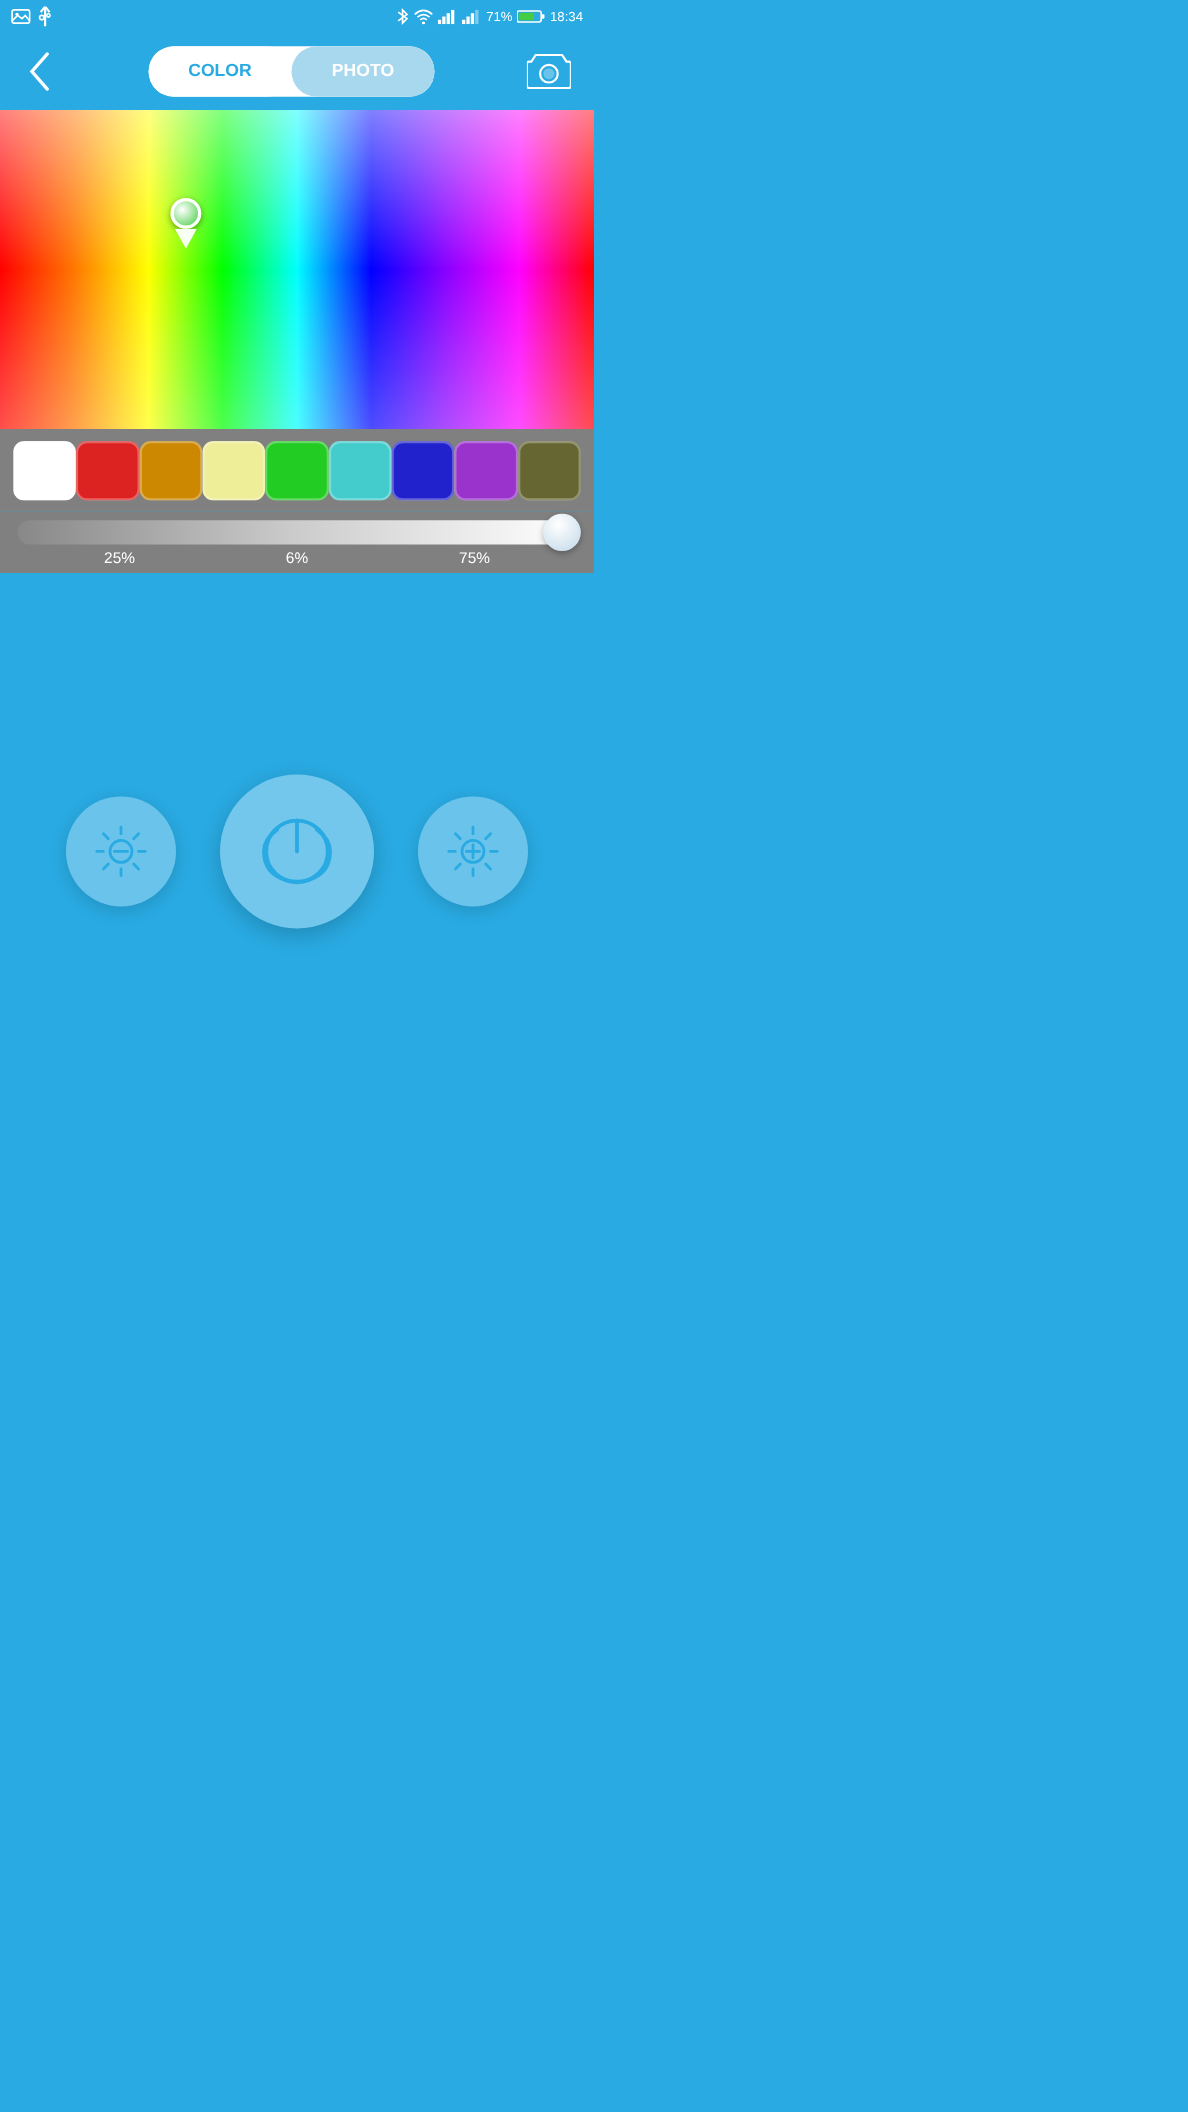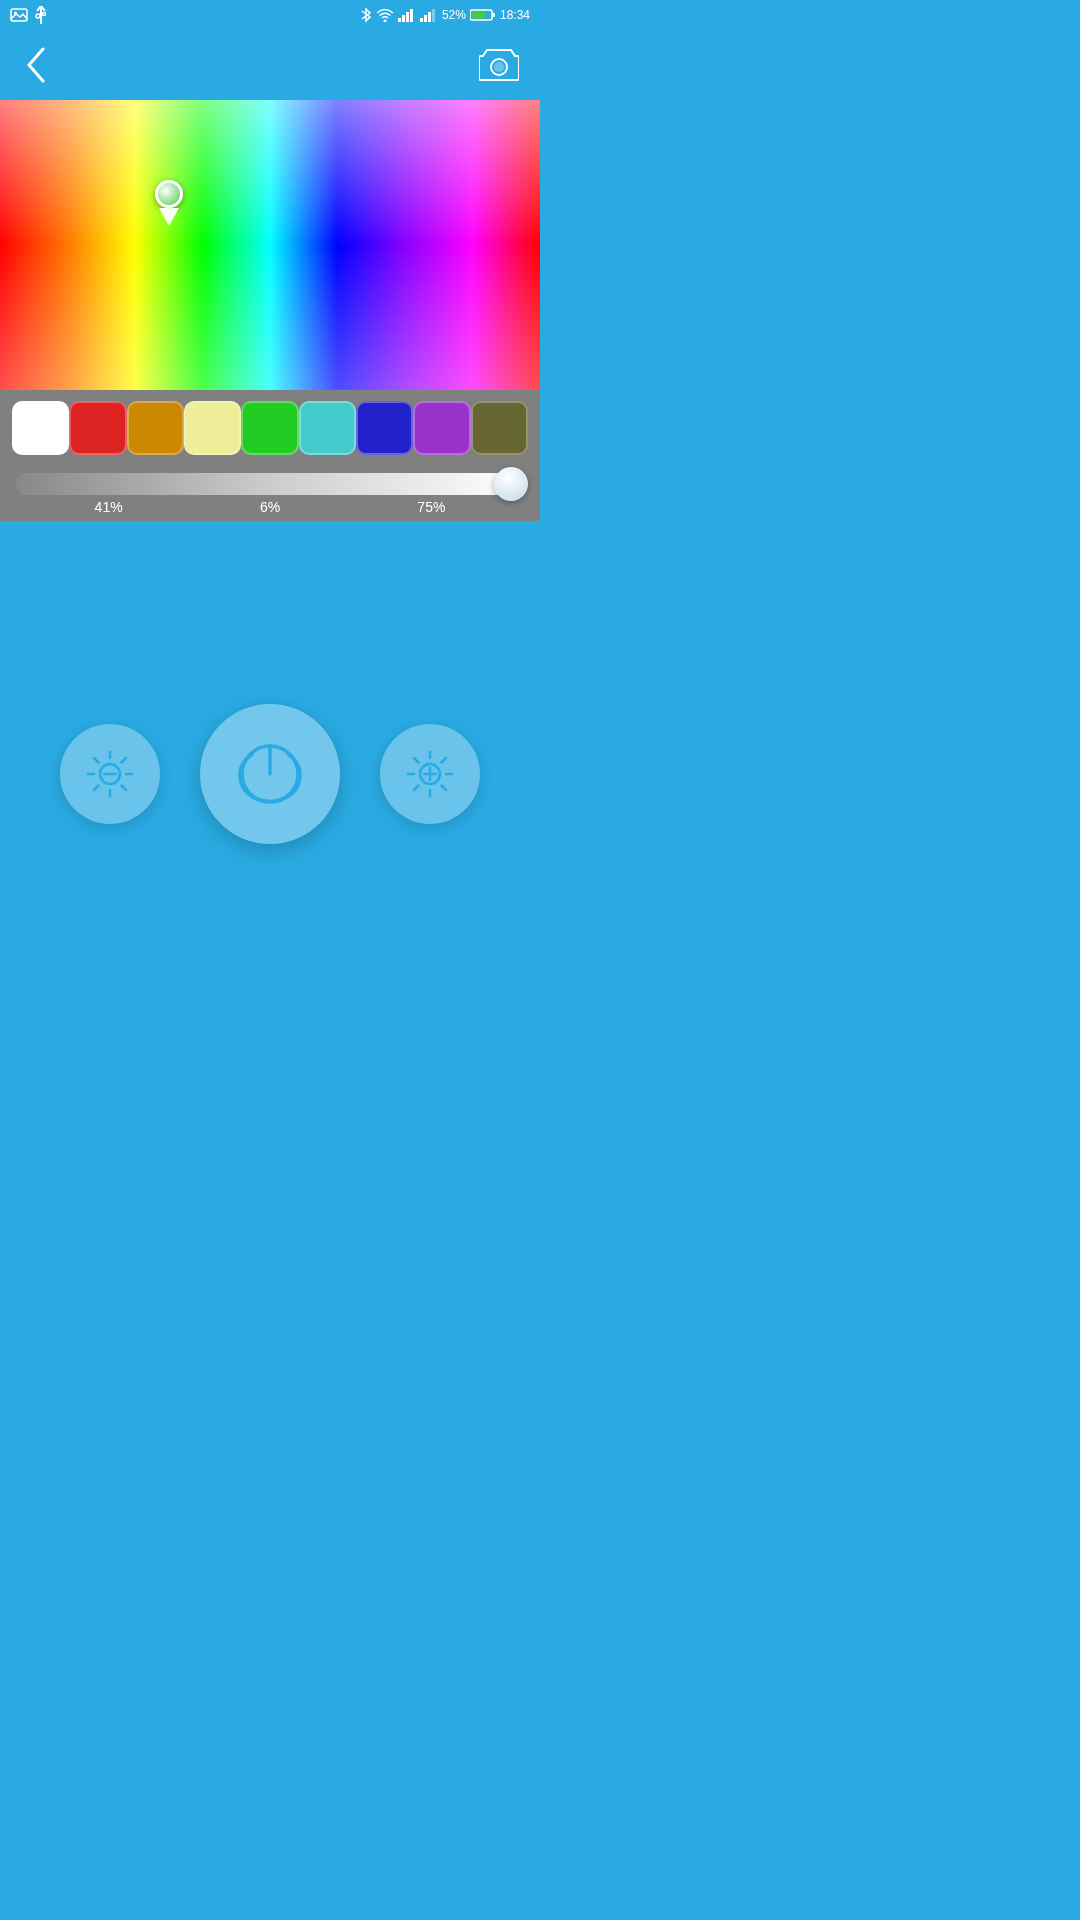--- a/index.html
+++ b/index.html
@@ -256,36 +256,40 @@
       <rect x="4" y="7" width="3" height="7" fill="white"></rect>
       <rect x="8" y="4" width="3" height="10" fill="white"></rect>
       <rect x="12" y="1" width="3" height="13" fill="white"></rect>
     </svg>
     <svg width="18" height="14" viewBox="0 0 18 14">
       <rect x="0" y="10" width="3" height="4" fill="white"></rect>
       <rect x="4" y="7" width="3" height="7" fill="white"></rect>
       <rect x="8" y="4" width="3" height="10" fill="white"></rect>
       <rect x="12" y="1" width="3" height="13" fill="rgba(255,255,255,0.4)"></rect>
     </svg>
-    <span>52%</span>
+    <span>71%</span>
 
     <svg width="26" height="14" viewBox="0 0 26 14">
       <rect x="0" y="2" width="22" height="10" rx="2" fill="none" stroke="white" stroke-width="1.5"></rect>
       <rect x="22" y="5" width="3" height="4" rx="1" fill="white"></rect>
       <rect x="1.5" y="3.5" width="14" height="7" rx="1" fill="#44cc44"></rect>
     </svg>
     <span>18:34</span>
   </div>
 </div>
 
 <div class="header">
   <div class="back-btn">
     <svg width="22" height="36" viewBox="0 0 22 36">
       <polyline points="18,2 4,18 18,34" fill="none" stroke="white" stroke-width="3" stroke-linecap="round"></polyline>
     </svg>
+  </div>
+  <div class="tab-toggle">
+    <div class="tab-btn active">COLOR</div>
+    <div class="tab-btn inactive">PHOTO</div>
   </div>
   <div class="camera-btn">
     <svg width="40" height="34" viewBox="0 0 40 34">
       <path d="M4,8 L8,2 L32,2 L36,8 L38,8 a2,2 0 0 1 2,2 L40,30 a2,2 0 0 1 -2,2 L2,32 a2,2 0 0 1 -2,-2 L0,10 a2,2 0 0 1 2,-2 Z" fill="none" stroke="white" stroke-width="2"></path>
       <circle cx="20" cy="19" r="8" fill="none" stroke="white" stroke-width="2"></circle>
       <circle cx="20" cy="19" r="5" fill="rgba(255,255,255,0.3)"></circle>
     </svg>
   </div>
 </div>
 
@@ -313,21 +317,21 @@
   <div class="swatch" style="background:#2222cc;"></div>
   <div class="swatch" style="background:#9933cc;"></div>
   <div class="swatch" style="background:#666633;"></div>
 </div>
 
 <div class="opacity-section">
   <div class="slider-track">
     <div class="slider-handle"></div>
   </div>
   <div class="slider-labels">
-    <span>41%</span>
+    <span>25%</span>
     <span>6%</span>
     <span>75%</span>
   </div>
 </div>
 
 <div class="bottom-section">
   <div class="controls-row">
 
     <div class="control-btn-small">
       <svg width="52" height="52" viewBox="0 0 52 52">

